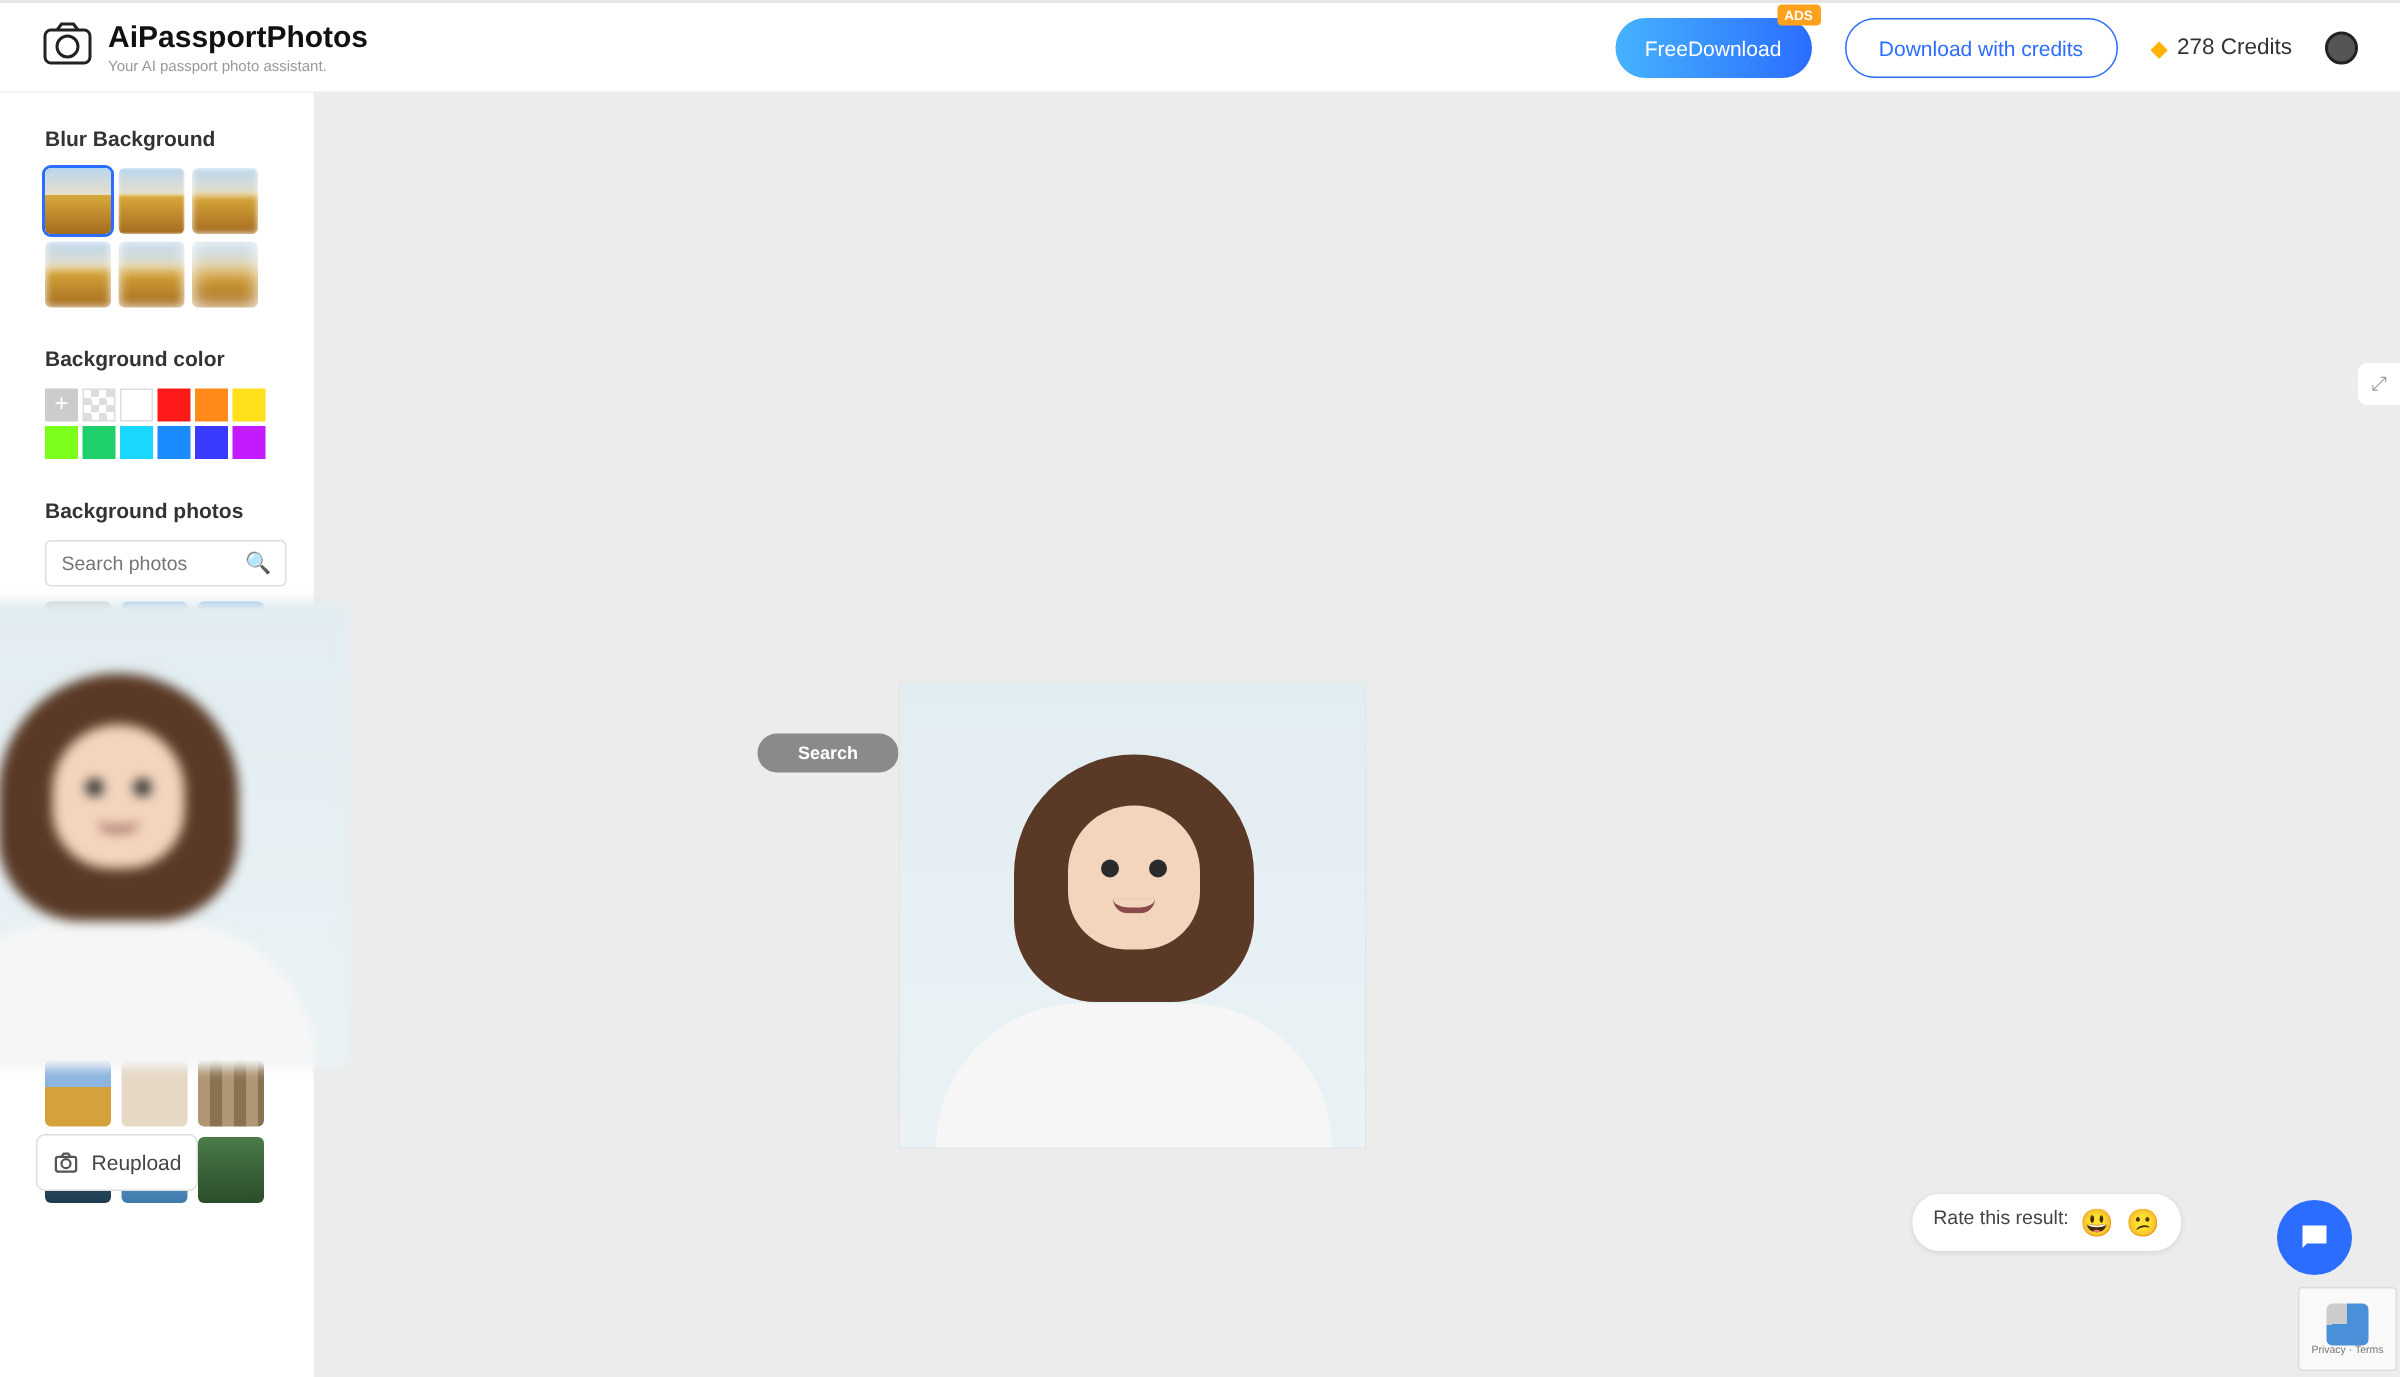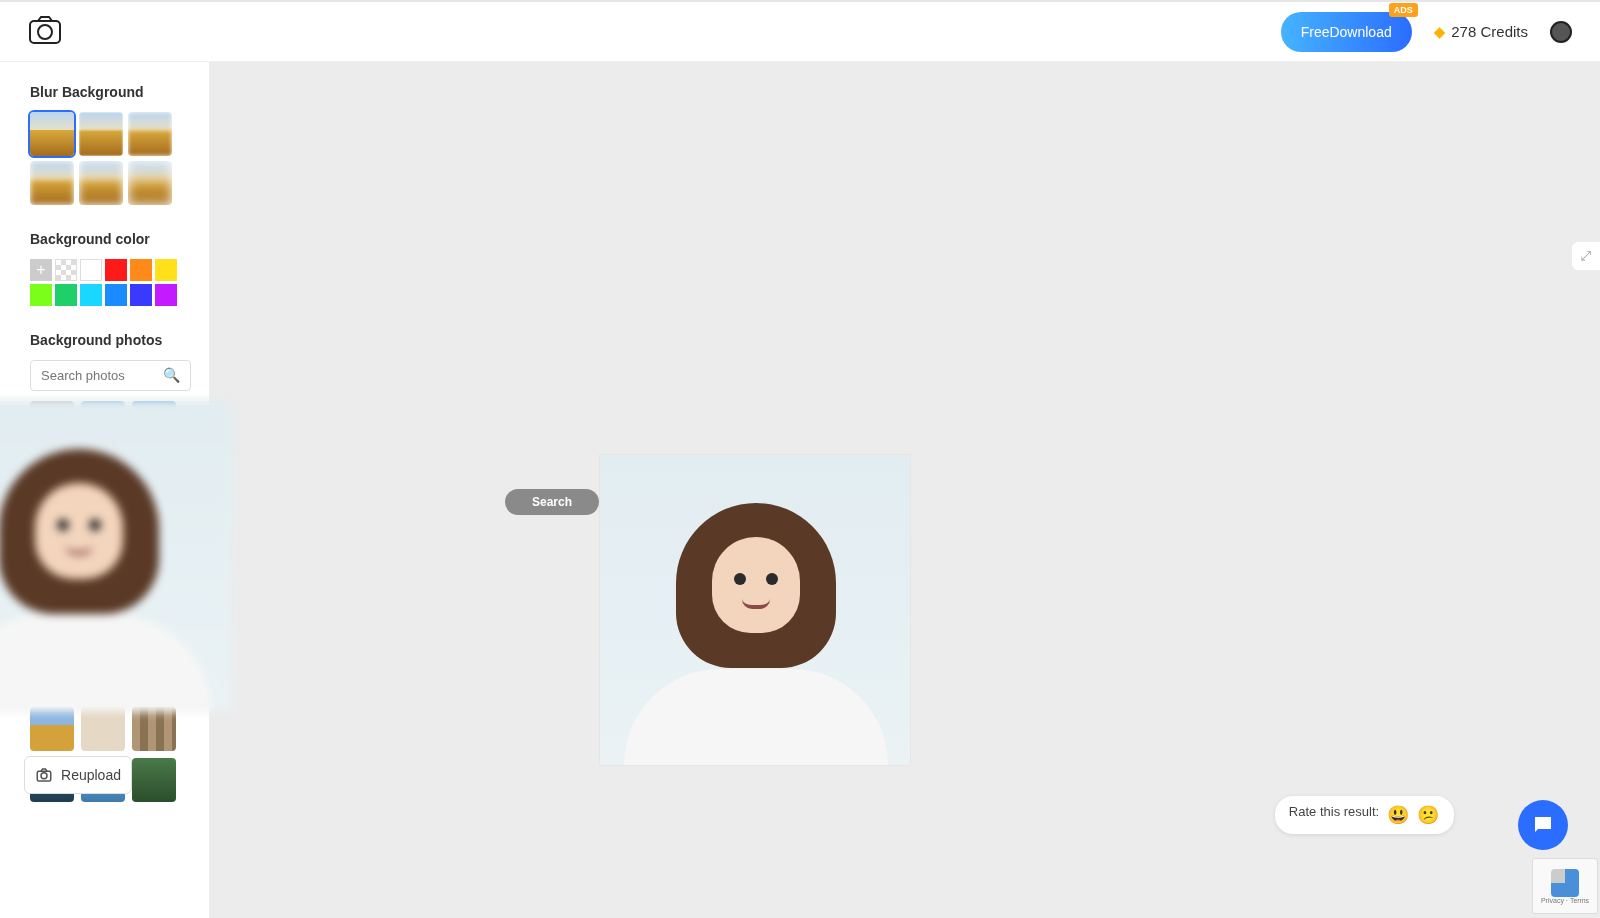--- a/index.html
+++ b/index.html
@@ -110,26 +110,31 @@
 
 <div class="topbar">
   <div class="brand">
     <span>
       <svg width="34" height="30" viewBox="0 0 34 30" fill="none" stroke="#222" stroke-width="2">
         <rect x="2" y="6" width="30" height="22" rx="4"></rect>
           <circle cx="17" cy="17" r="7"></circle>
           <path d="M10 6l3-4h8l3 4"></path>
       </svg>
     </span>
+    <span class="brand-text">
+      <span class="brand-title">AiPassportPhotos</span>
+      <span class="brand-sub">Your AI passport photo assistant.</span>
+    </span>
   </div>
   <div class="top-right">
     <button class="btn-free">
       <span>FreeDownload</span>
       <span class="ads">ADS</span>
     </button>
+    <button class="btn-dlc">Download with credits</button>
     <span class="credits">
       <span class="diamond">◆</span>
       <span>278 Credits</span>
     </span>
     <span class="avatar"></span>
   </div>
 </div>
 
 <div class="wrap">
 

